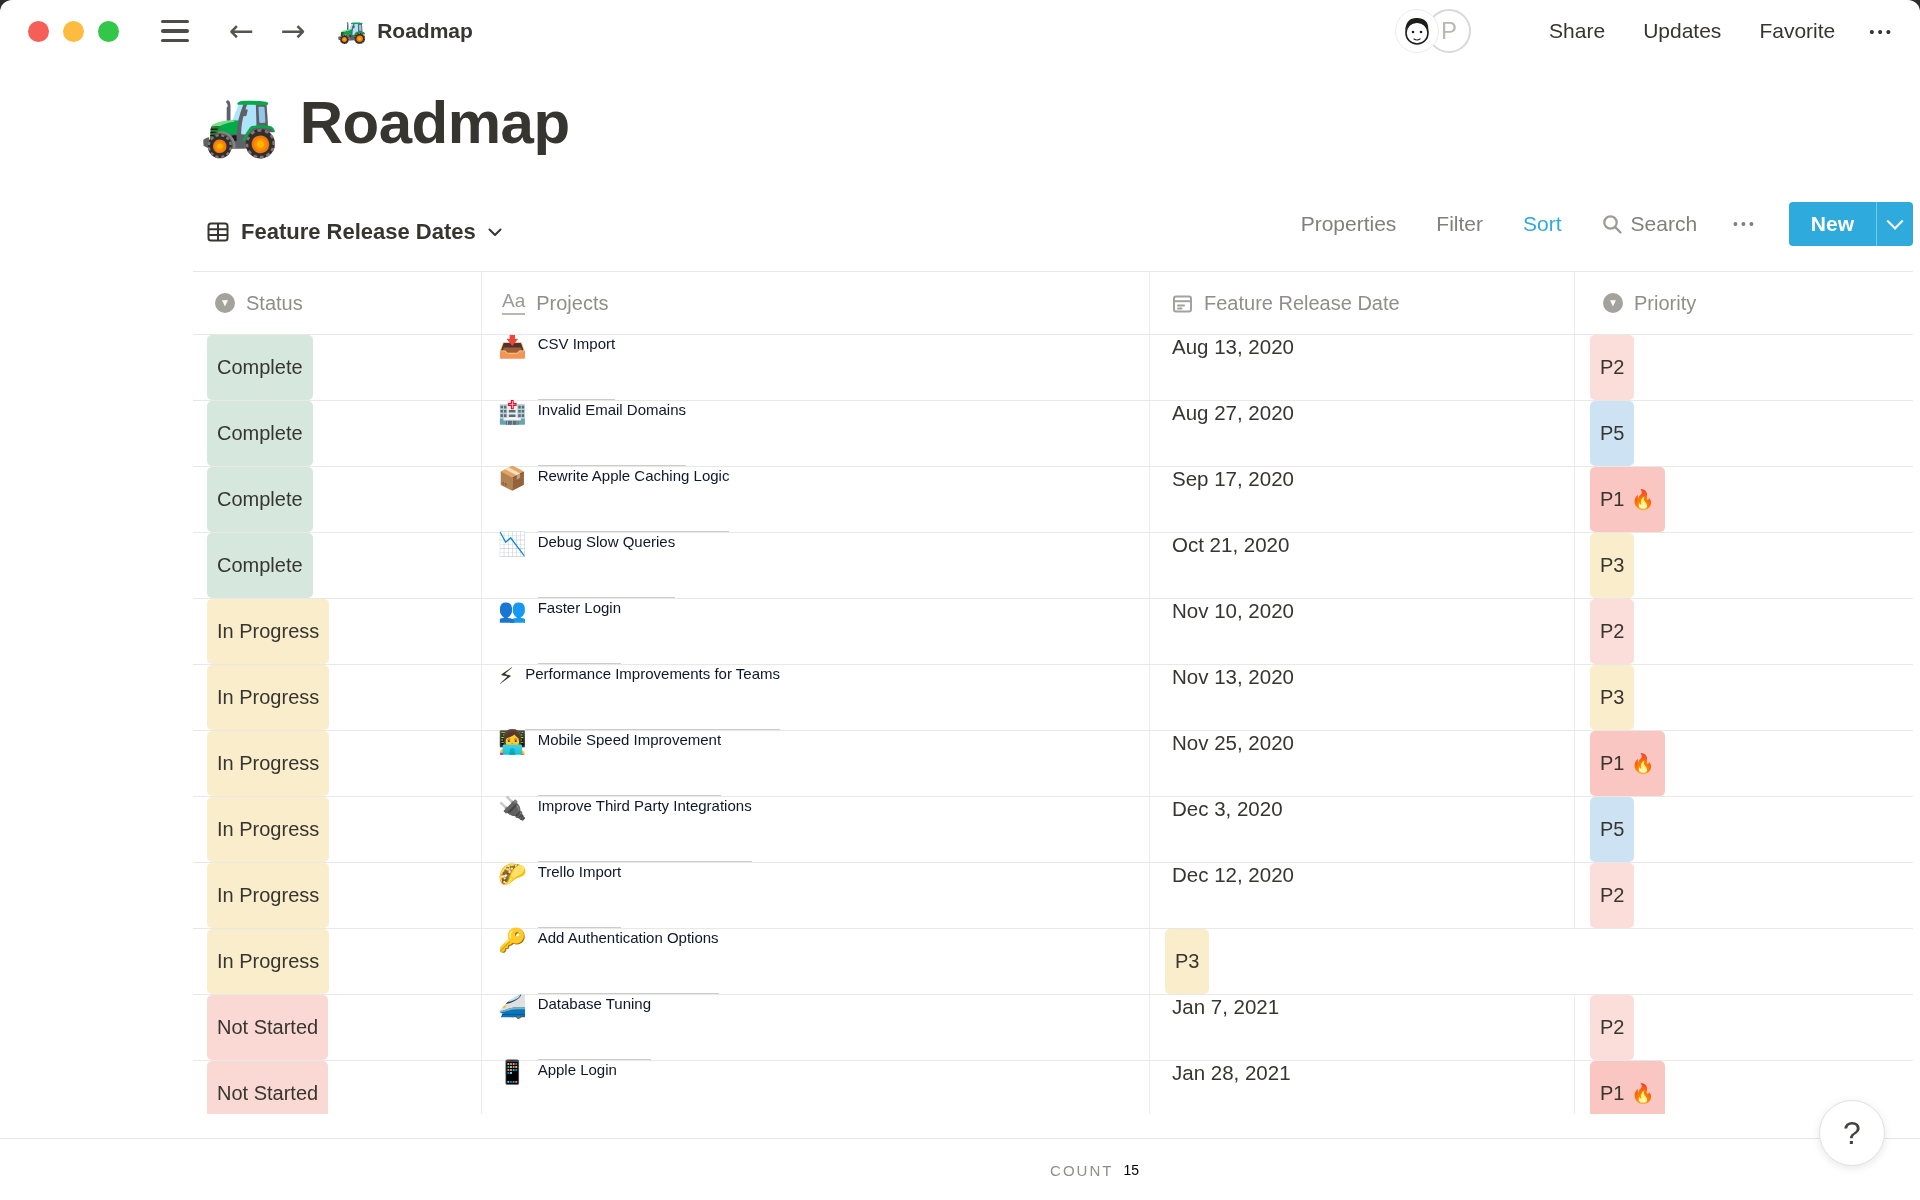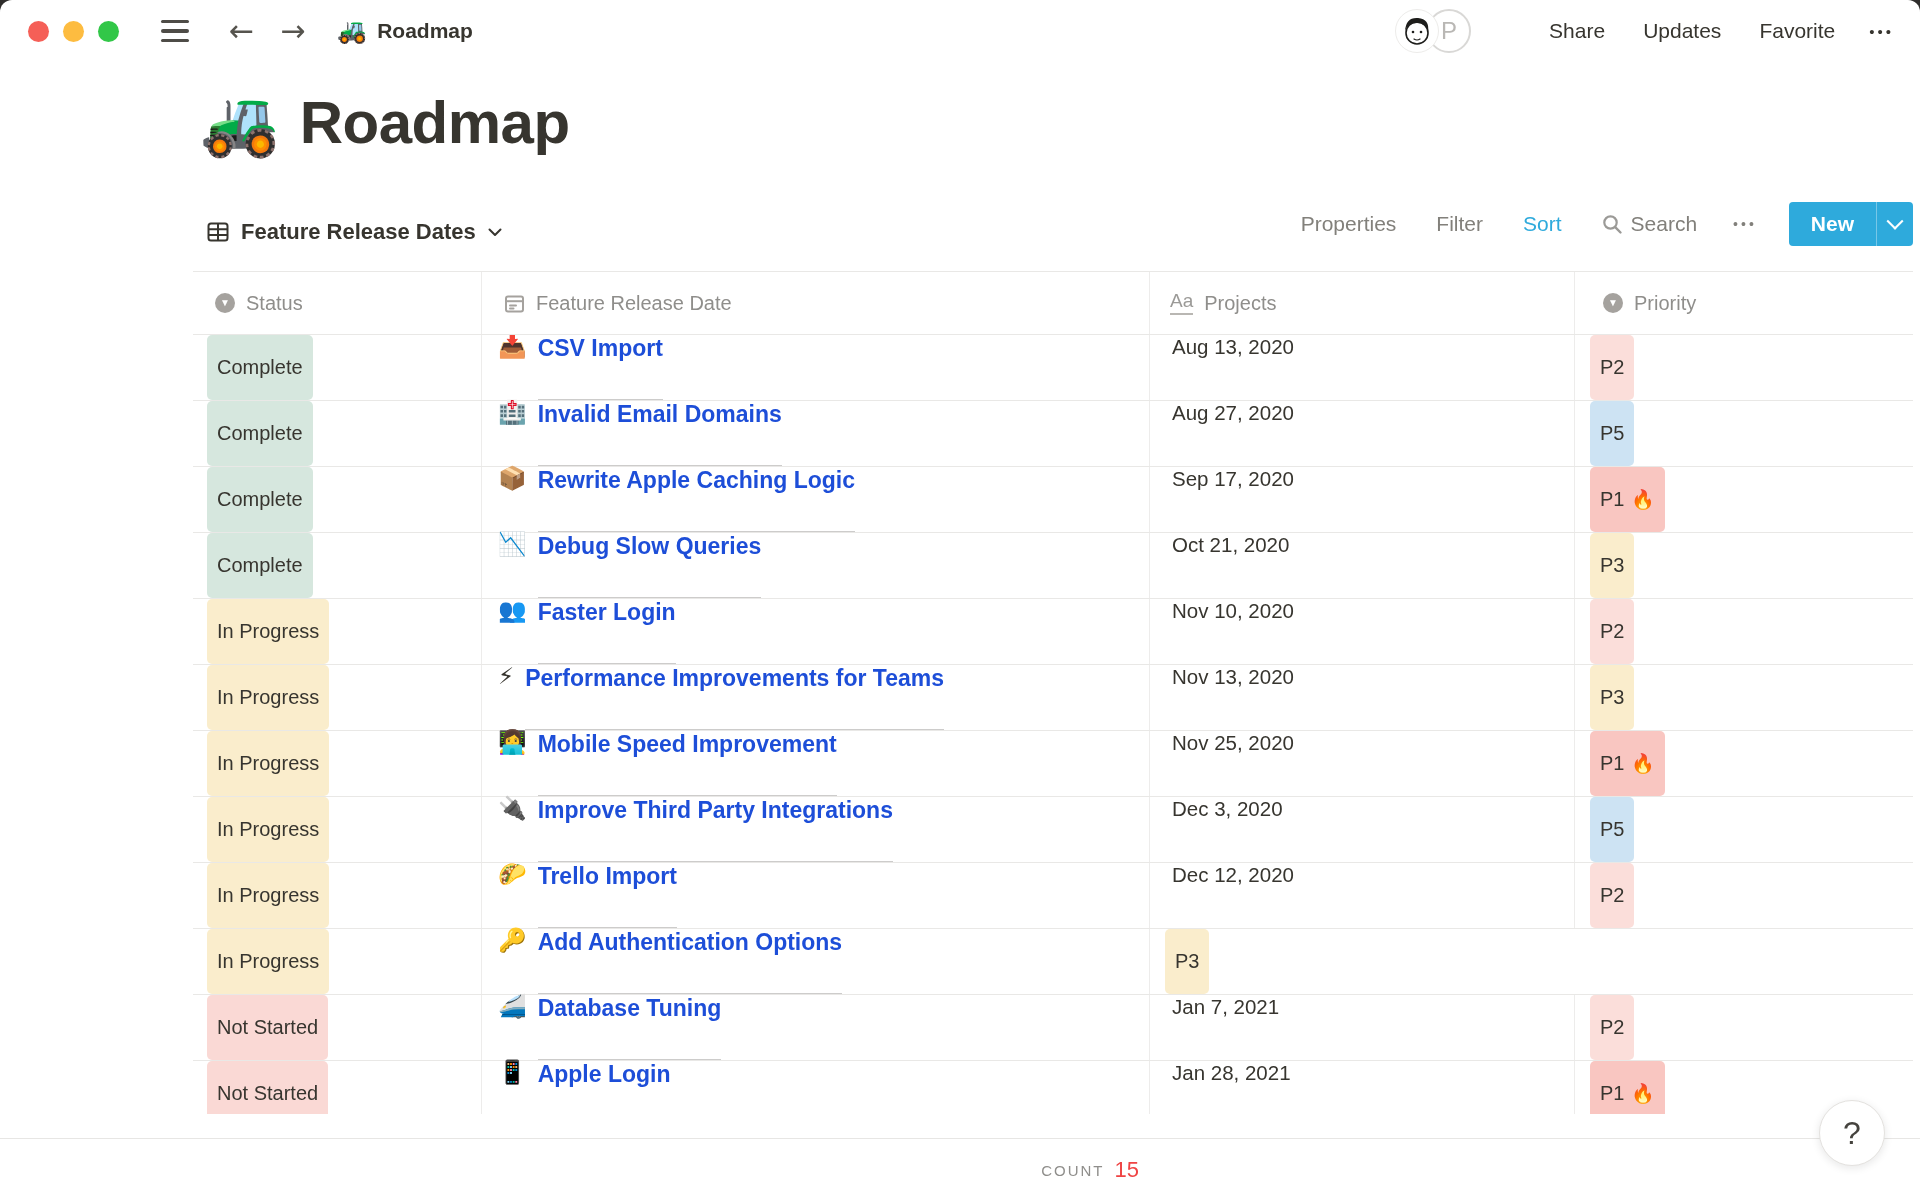--- a/index.html
+++ b/index.html
@@ -103,39 +103,39 @@
   .cell.c3 { padding-left:22px; }
   .cell.c4 { padding-left:15px; }
   .tag {
     display:inline-flex; align-items:center;
     font-size:20px; color:#37352F;
     padding:3px 10px; border-radius:5px;
     white-space:nowrap; cursor:pointer;
   }
   .proj-icon { font-size:23px; line-height:1; }
   .proj-link {
-    font-size:23px; font-weight:700; color:#1d4ed8;
+    font-size:15px; font-weight:400; color:#0f172a;
     border-bottom:1.5px solid rgba(55,53,47,0.25);
     padding-bottom:1px; cursor:pointer; text-decoration:none;
   }
   .date-text { font-size:20.5px; color:#37352F; }
   .fire { margin-left:7px; font-size:19px; display:none; }
 
   
   .footer {
     position:absolute; left:0; right:0; bottom:0;
     height:62px; background:#fff;
     border-top:1px solid #E7E6E4;
   }
   .count-wrap {
     position:absolute; right:781px; top:0; height:62px;
     display:flex; align-items:center;
   }
   .count-label { font-size:15px; letter-spacing:2px; color:#8F8E8B;text-align:right; }
-  .count-value { font-size:22px; color:#ef4444; margin-left:10px; }
+  .count-value { font-size:14px; color:#000000; margin-left:10px; }
 
   .help-btn {
     position:absolute; left:1819px; top:1100px;
     width:66px; height:66px; border-radius:50%;
     background:#fff; border:1px solid #E4E2DF;
     box-shadow:0 2px 8px rgba(15,15,15,0.1);
     display:flex; align-items:center; justify-content:center;
     font-size:32px; font-weight:500; color:#45433E;
     cursor:pointer; z-index:5;
   }
@@ -222,33 +222,33 @@
       </span>
     </div>
   </div>
 
   <div class="table">
     <div class="thead">
       <div class="hcell h1">
         <span class="sel-circle">▼</span>
         <span>Status</span>
       </div>
+      <div class="hcell h2">
+        <span class="aa-icon">Aa</span>
+        <span>Projects</span>
+      </div>
       <div class="hcell h3">
         <svg width="21" height="21" viewBox="0 0 21 21">
           <rect x="2" y="3.5" width="17" height="15" rx="2" fill="none" stroke="#A5A29E" stroke-width="2"></rect>
           <line x1="2" y1="8.2" x2="19" y2="8.2" stroke="#A5A29E" stroke-width="2"></line>
           <line x1="6" y1="12.5" x2="12" y2="12.5" stroke="#A5A29E" stroke-width="2" stroke-linecap="round"></line>
           <line x1="6" y1="15.5" x2="9.5" y2="15.5" stroke="#A5A29E" stroke-width="2" stroke-linecap="round"></line>
         </svg>
         <span>Feature Release Date</span>
       </div>
-      <div class="hcell h2">
-        <span class="aa-icon">Aa</span>
-        <span>Projects</span>
-      </div>
       <div class="hcell h4">
         <span class="sel-circle">▼</span>
         <span>Priority</span>
       </div>
     </div>
     <div class="tbody">
   <div class="trow">
     <div class="cell c1">
       <span class="tag status-tag" style="background: rgb(214, 231, 222);">Complete</span>
     </div>

